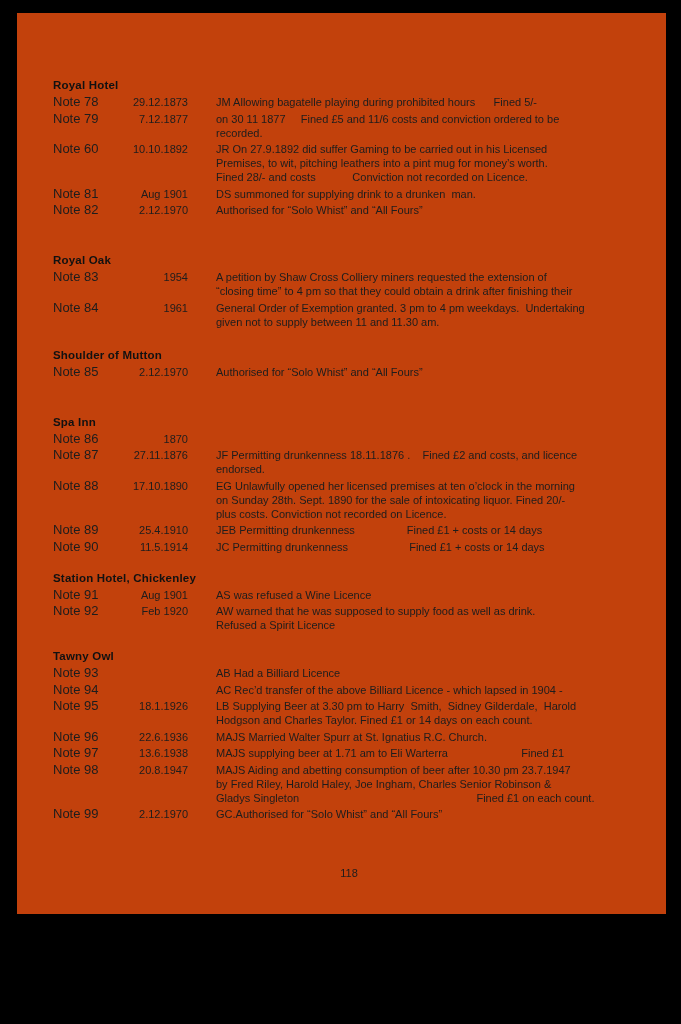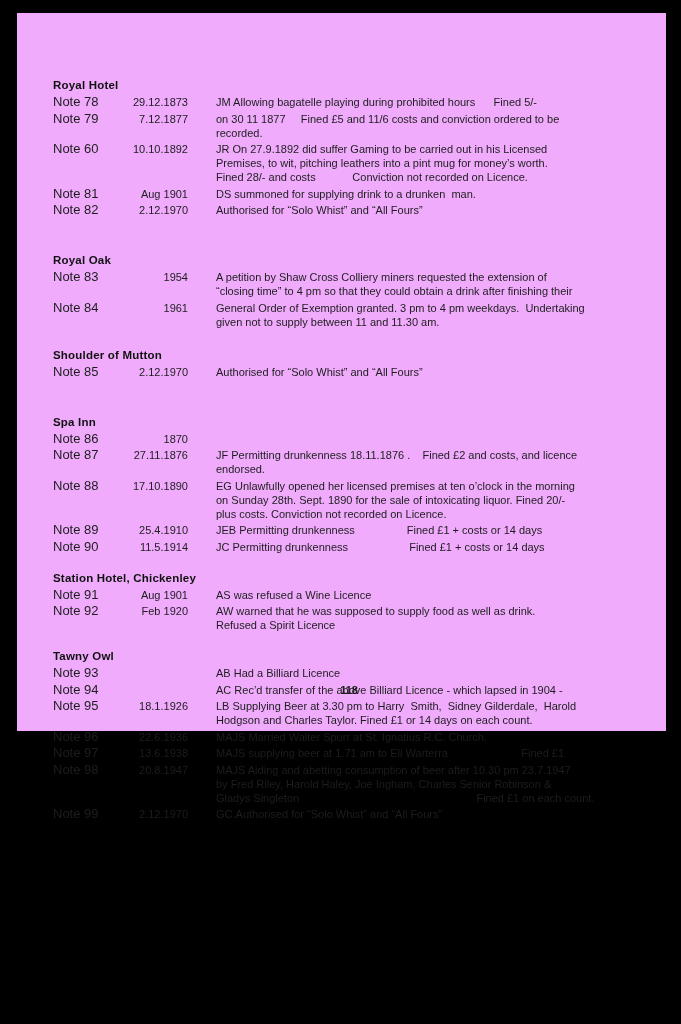--- a/index.html
+++ b/index.html
@@ -6,22 +6,22 @@
   body {
     width: 681px; height: 1024px;
     background: #000000;
     position: relative;
     font-family: "Liberation Sans", sans-serif;
     overflow: hidden;
   }
   .page {
     position: absolute;
     left: 17px; top: 13px;
-    width: 649px; height: 718px;
-    background: #f0abfc;
+    width: 649px; height: 901px;
+    background: #c2410c;
     color: #1d1d1d;
   }
   .content {
     padding: 65px 16px 0 36px;
   }
   section.pub-section { margin: 0; }
   section.pub-section:nth-of-type(2) { margin-top: 36px; }
   section.pub-section:nth-of-type(3) { margin-top: 19px; }
   section.pub-section:nth-of-type(4) { margin-top: 36px; }
   section.pub-section:nth-of-type(5) { margin-top: 17px; }
@@ -57,21 +57,20 @@
     line-height: 14px;
     white-space: pre;
   }
   .page-number {
     position: absolute;
     left: 15px; right: 0;
     bottom: 35px;
     text-align: center;
     font-size: 11px;
     color: #1d1d1d;
-    font-weight: bold;
   }
 </style>
 </head>
 <body>
 
 <div class="page">
   <main class="content">
       <section class="pub-section">
         <h2 class="section-title">Royal Hotel</h2>
         <div class="note">

